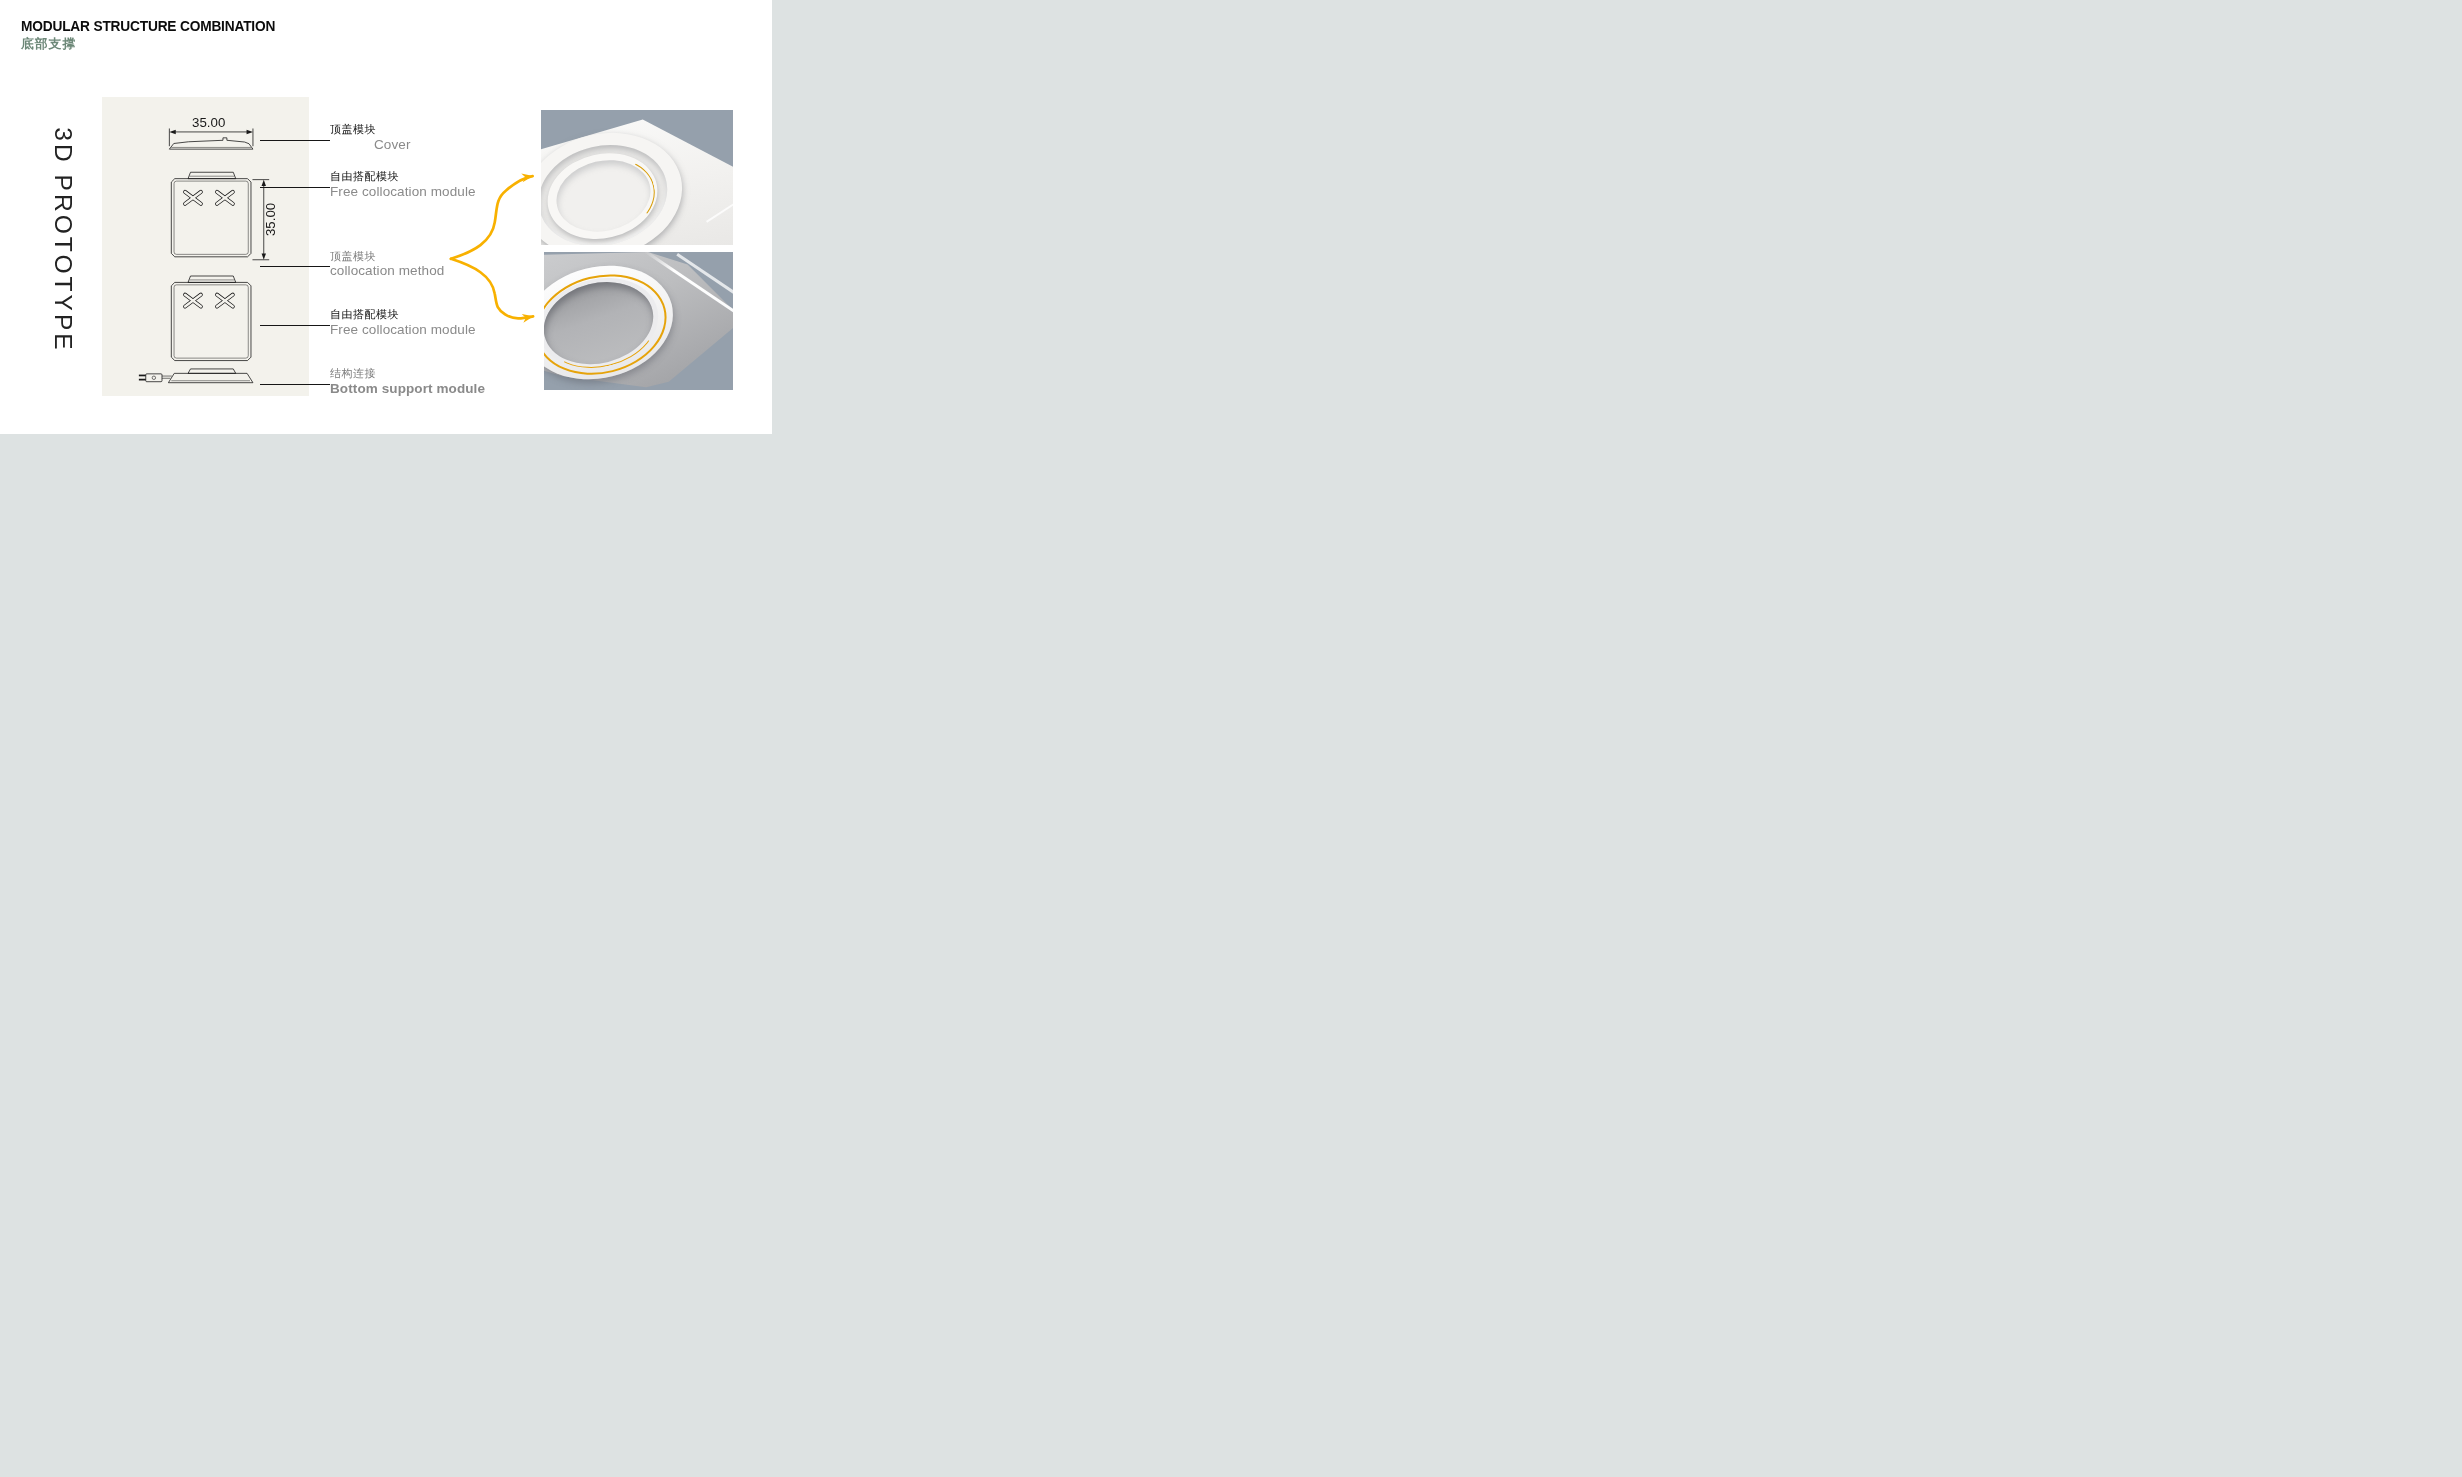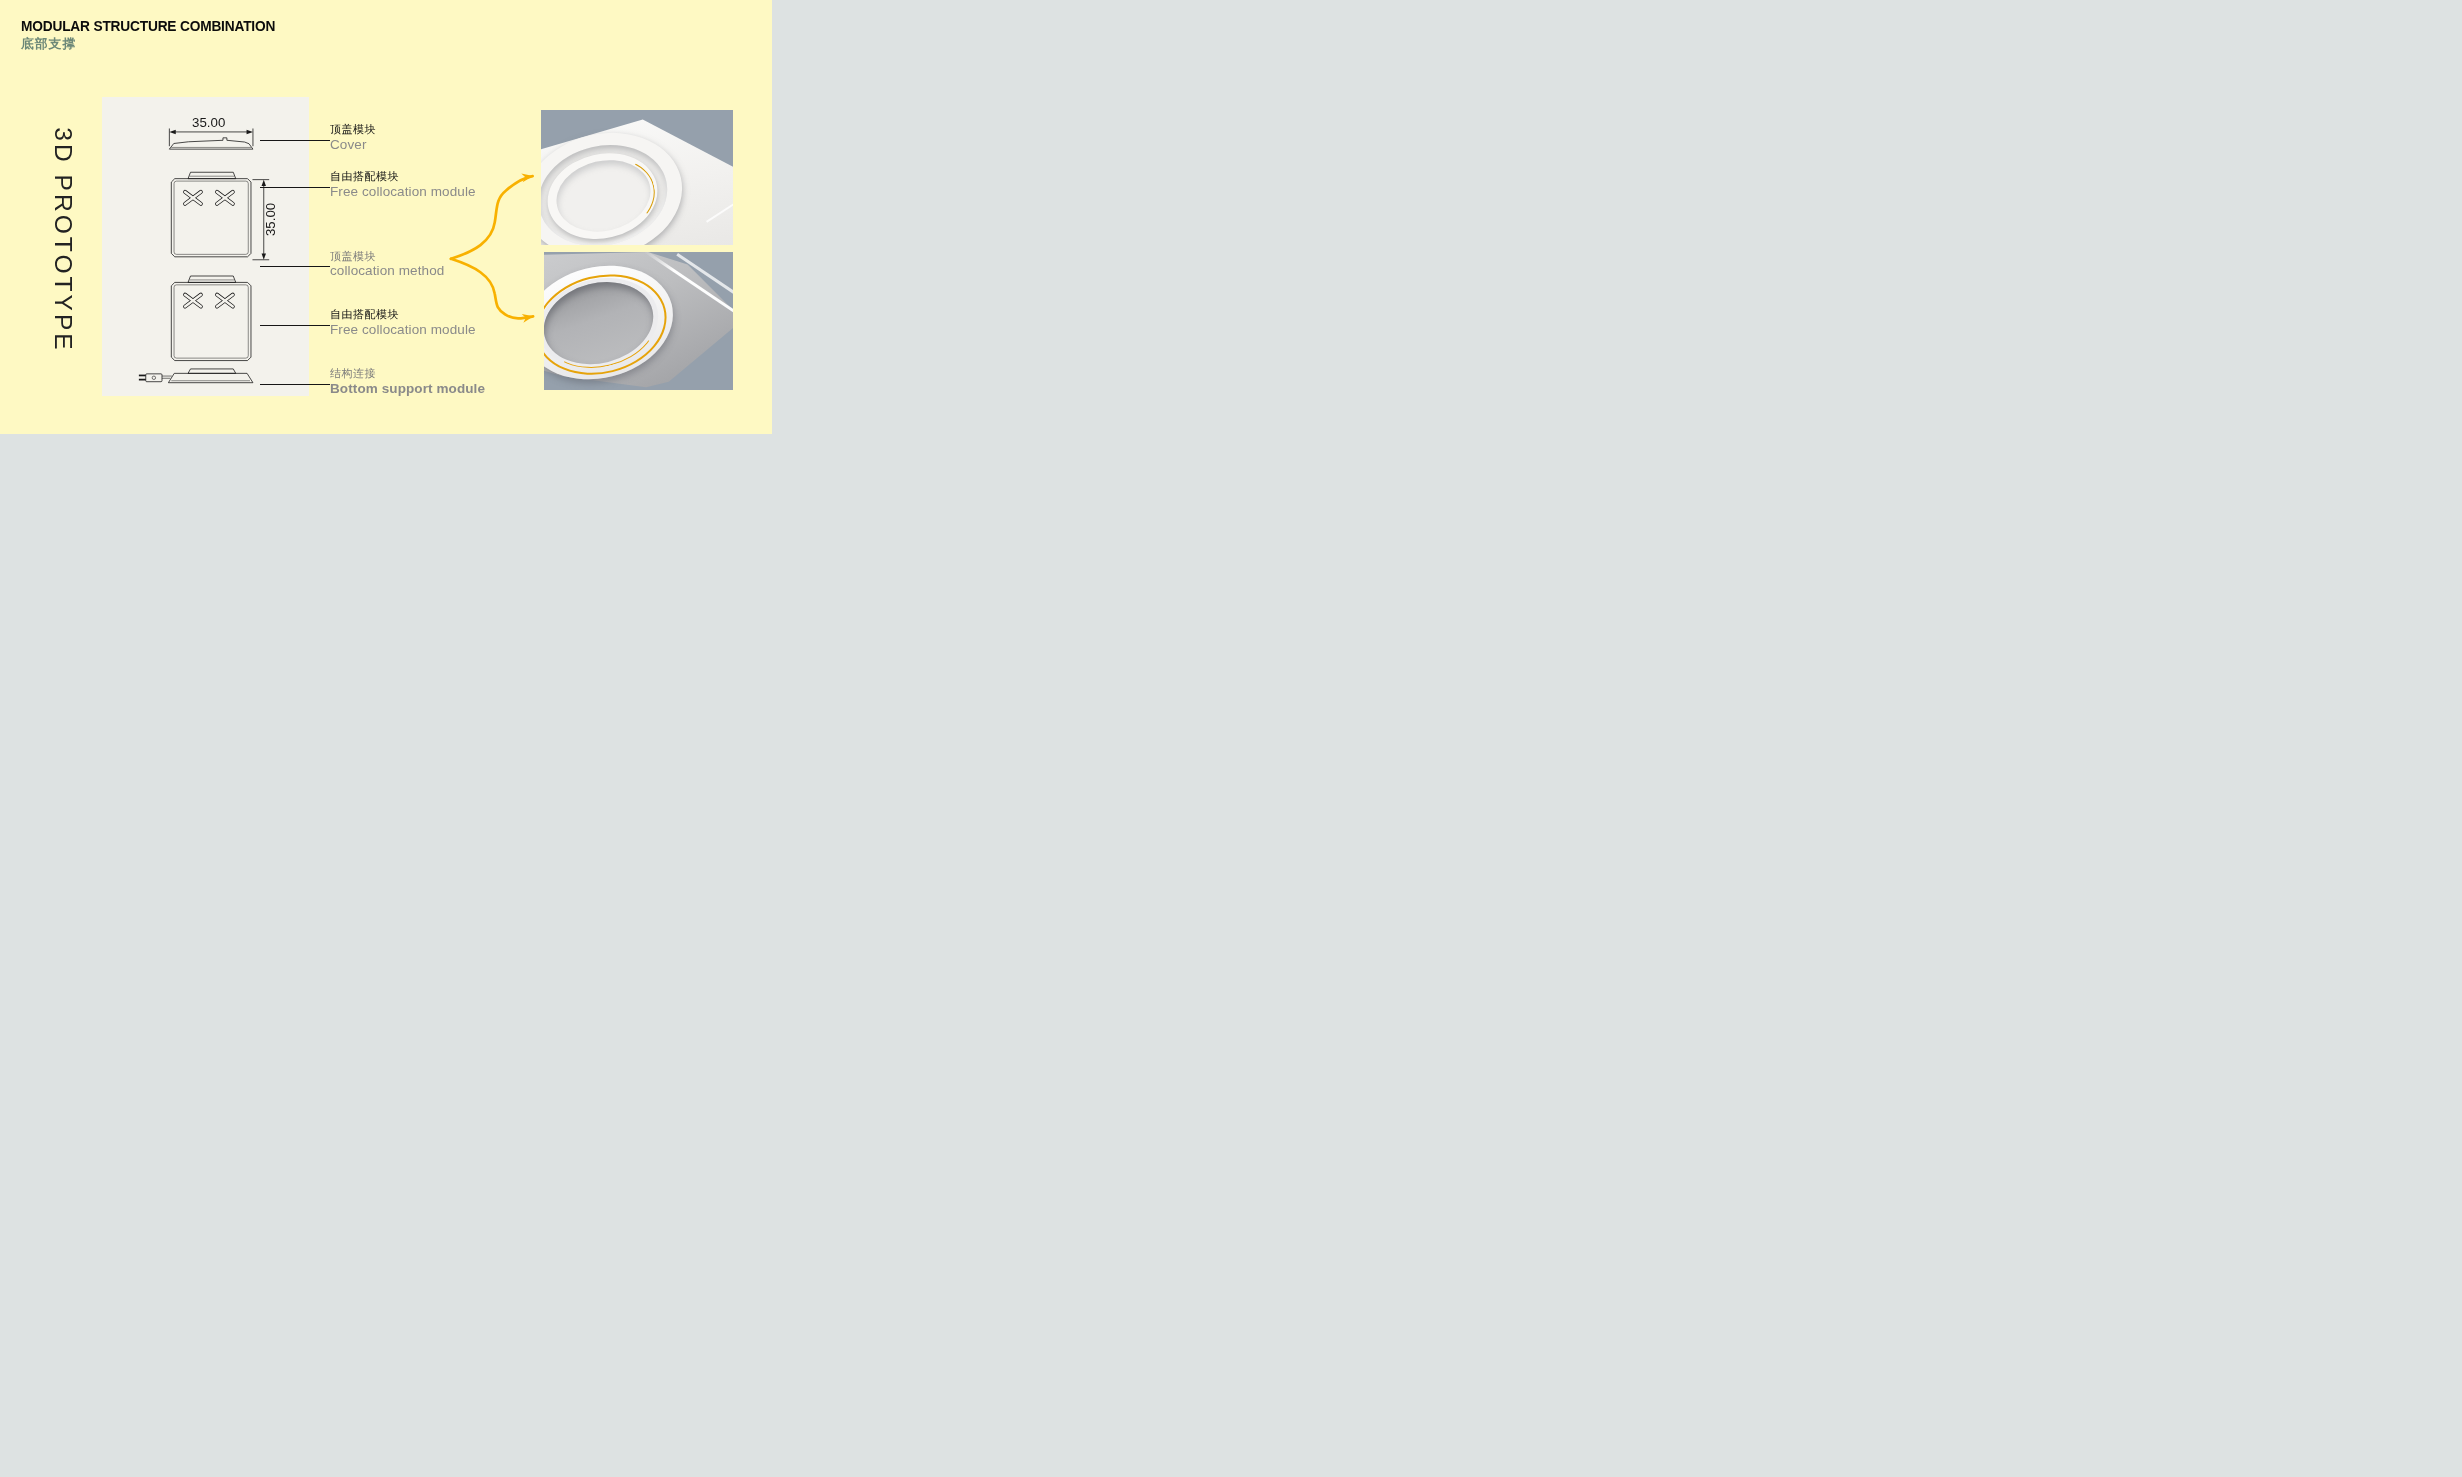--- a/index.html
+++ b/index.html
@@ -1,16 +1,16 @@
 <!DOCTYPE html>
 <html style="font-size:7.9px"><head>
 <meta charset="utf-8">
 <style>
   html,body{margin:0;padding:0;background:#dde2e2;}
-  #stage{position:relative;width:772px;height:434px;background:#fef9c3;overflow:hidden;
+  #stage{position:relative;width:772px;height:434px;background:#ffffff;overflow:hidden;
          font-family:"Liberation Sans","DejaVu Sans",sans-serif;}
   .abs{position:absolute;}
 
   
   #page-title{left:21px;top:17.7px;font-size:14.3px;font-weight:800;color:#0c0c0c;
               letter-spacing:-0.2px;transform:scaleX(0.96);transform-origin:left top;white-space:nowrap;}
   #page-subtitle{left:21px;top:36px;font-size:12.8px;font-weight:600;color:#6d8878;letter-spacing:1px;}
 
   
   #side-label{left:63px;top:240px;transform:translate(-50%,-50%) rotate(90deg);
@@ -132,21 +132,21 @@
           <line x1="234" y1="402" x2="266" y2="426"></line>
             <line x1="234" y1="426" x2="266" y2="402"></line>
         </g>
       </g>
     </svg>
   </div>
 
   <div id="labels-root">
       <div class="abs callout" style="top: 140px;"></div>
       <div class="abs lbl-zh" style="top: 122px; color: rgb(17, 17, 17);">顶盖模块</div>
-      <div class="abs lbl-en" style="top: 137px; color: rgb(138, 138, 138);">Cover</div>
+      <div class="abs lbl-en" style="top: 137px; color: rgb(138, 138, 138); margin-left: 44px;">Cover</div>
       <div class="abs callout" style="top: 187px;"></div>
       <div class="abs lbl-zh" style="top: 169px; color: rgb(17, 17, 17);">自由搭配模块</div>
       <div class="abs lbl-en" style="top: 184px; color: rgb(138, 138, 138);">Free collocation module</div>
       <div class="abs callout" style="top: 266px;"></div>
       <div class="abs lbl-zh" style="top: 249px; color: rgb(123, 123, 123);">顶盖模块</div>
       <div class="abs lbl-en" style="top: 263px; color: rgb(138, 138, 138);">collocation method</div>
       <div class="abs callout" style="top: 325px;"></div>
       <div class="abs lbl-zh" style="top: 307px; color: rgb(17, 17, 17);">自由搭配模块</div>
       <div class="abs lbl-en" style="top: 322px; color: rgb(138, 138, 138);">Free collocation module</div>
       <div class="abs callout" style="top: 384px;"></div>

